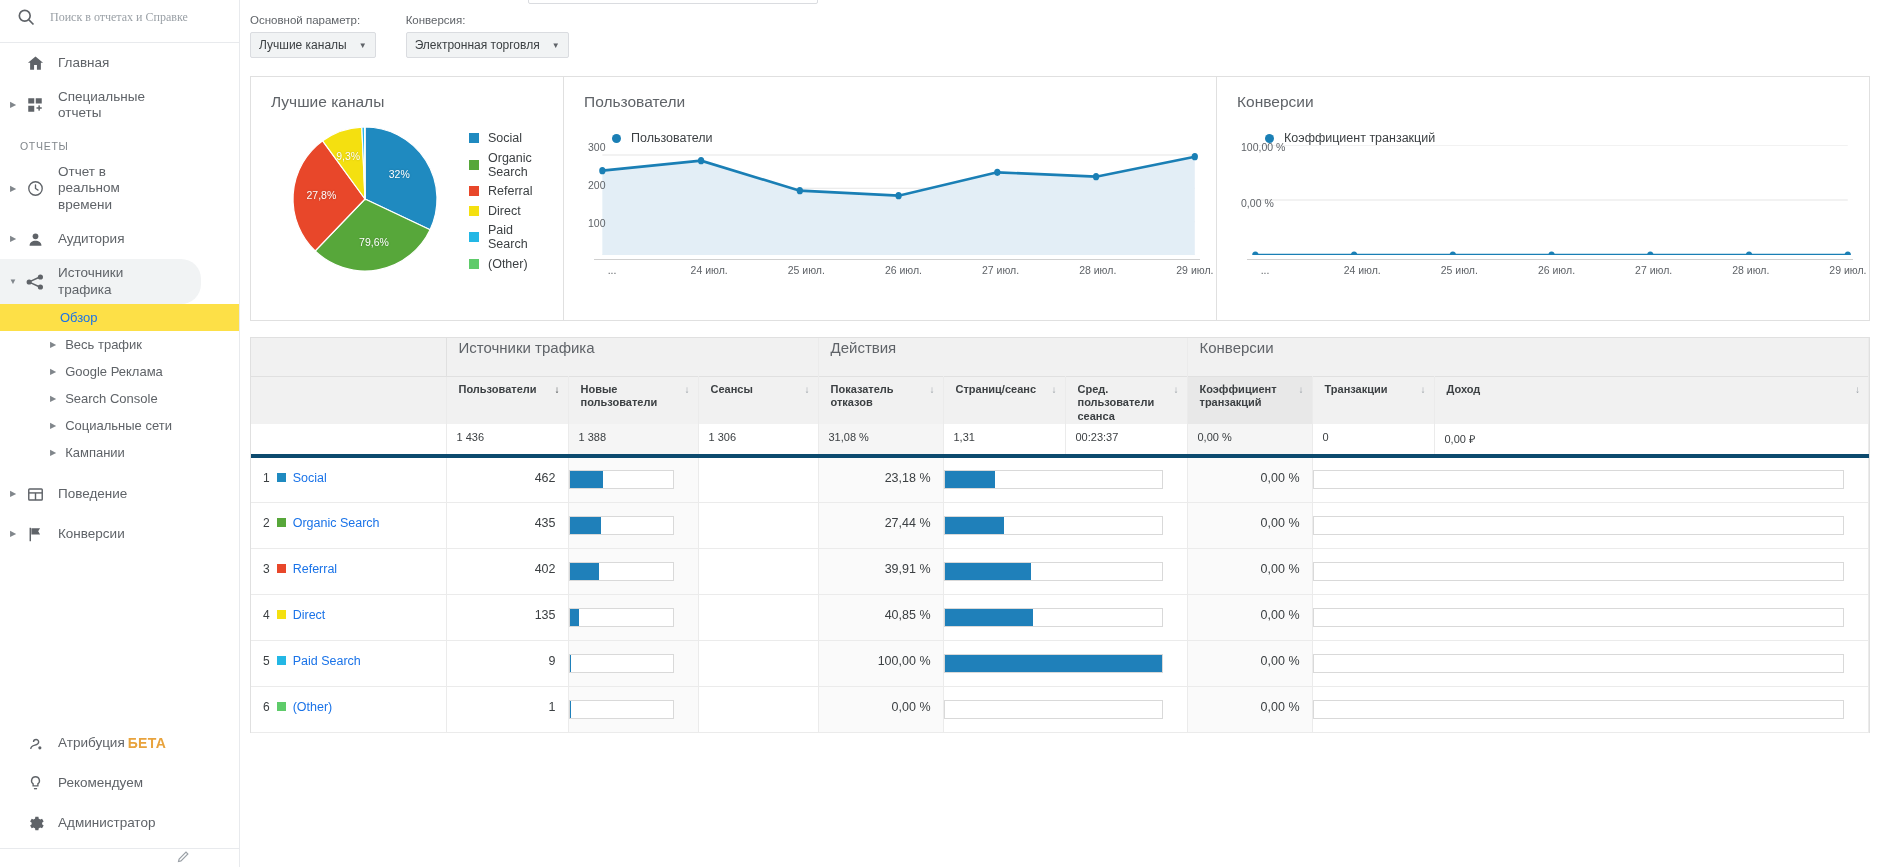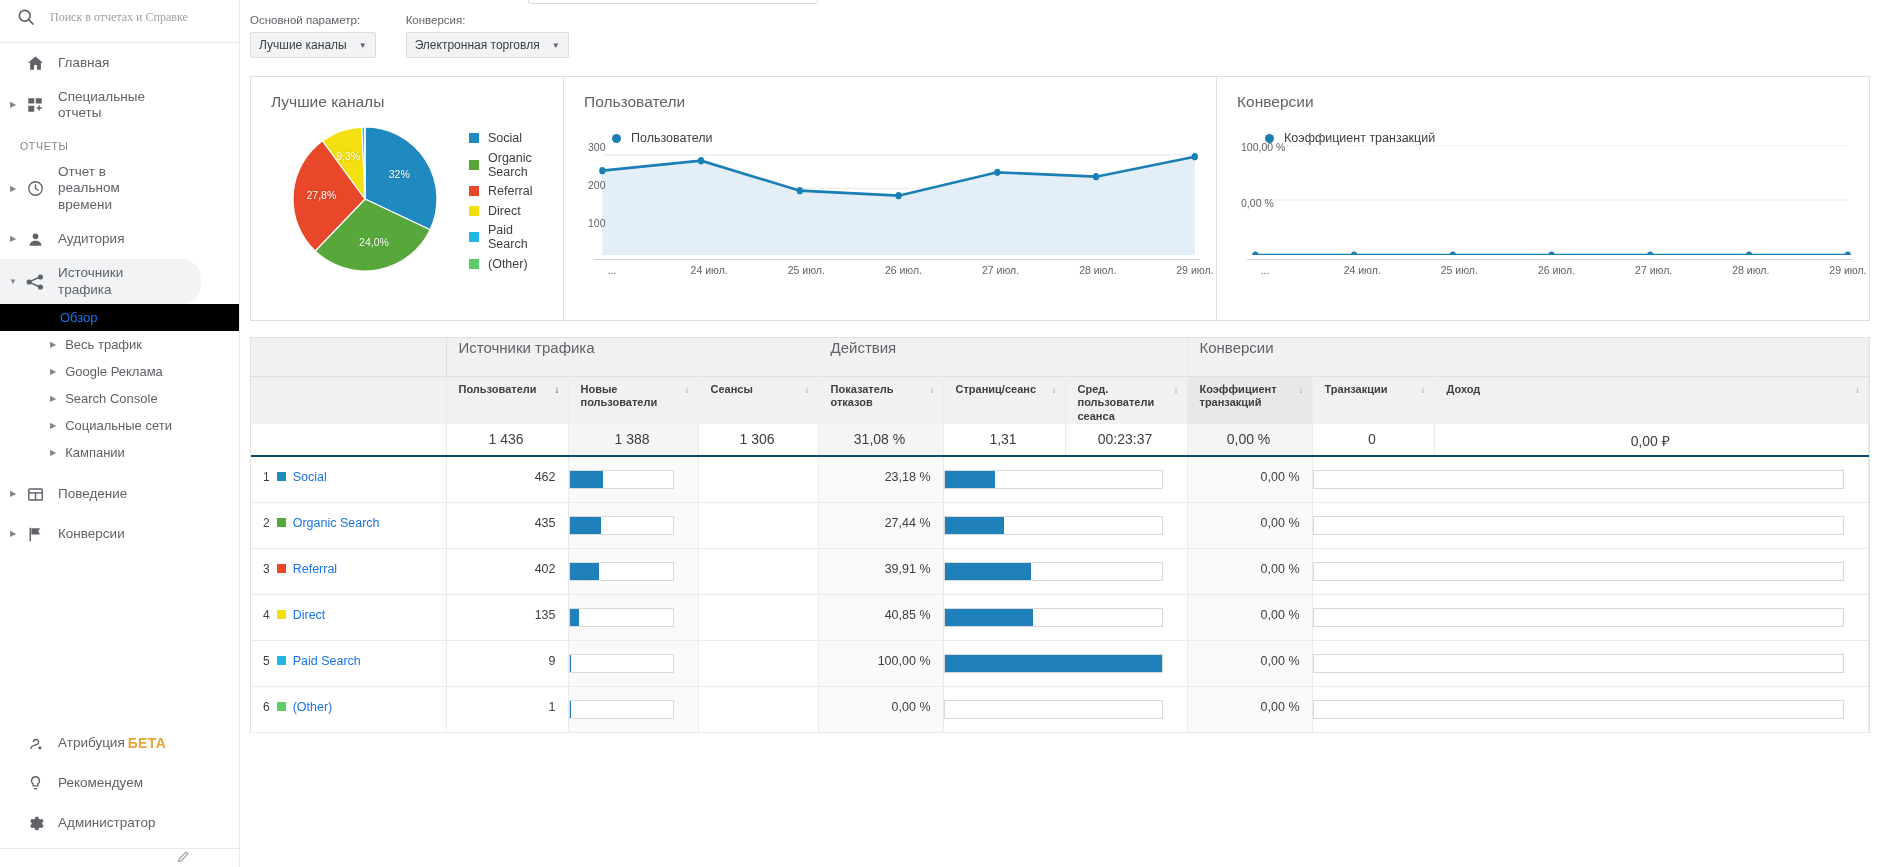--- a/index.html
+++ b/index.html
@@ -65,21 +65,21 @@
   }
   .sub-item {
     display: flex; align-items: center;
     height: 27px; padding-left: 50px; cursor: pointer;
     font-size: 13px; color: #5f6368;
   }
   .sub-item .sarrow {
     font-size: 8px; color: #80868b; margin-right: 9px; line-height: 1;
   }
   .sub-item.selected {
-    background: #000000; color: #1a73e8; font-weight: 400;
+    background: #fde047; color: #1a73e8; font-weight: 400;
     padding-left: 60px;
   }
   .bottom-nav { position: absolute; bottom: 24px; left: 0; width: 220px; }
   .beta-tag {
     font-size: 14px; color: #e8a33d; font-weight: bold;
     vertical-align: super; margin-left: 3px; letter-spacing: .3px;
   }
   .sb-bottom-line { position:absolute; bottom: 18px; left:0; width:240px; height:1px; background:#e8eaed; }
   .pencil { position: absolute; bottom: 0px; right: 48px; color:#9aa0a6; }
 
@@ -141,22 +141,22 @@
   .grp-row th.blank { background: #f1f1f1; border-right: 1px solid #e0e0e0; }
   .hdr-row th {
     background: #f1f1f1; height: 48px; font-weight: bold; font-size: 11px;
     color: #3c4043; padding: 6px 10px 0 12px; text-align: left;
     border-top: 1px solid #e0e0e0; position: relative; line-height: 1.25;
   }
   .hdr-row th.hl { background: #e8e8e8; }
   .sort-arrow { position: absolute; right: 8px; top: 7px; font-size: 10px; color: #9aa0a6; }
   .sort-arrow.act { color: #3c4043; }
   .total-row td {
-    height: 32px; font-size: 14px; color: #3c4043; text-align: center;
-    padding: 7px 12px 0 10px; border-bottom: 2px solid #0c4a6e; background: #fff;
+    height: 32px; font-size: 11px; color: #3c4043; text-align: left;
+    padding: 7px 12px 0 10px; border-bottom: 4px solid #0c4a6e; background: #fff;
   }
   .total-row td.hl { background: #f5f5f5; }
   .data-row td {
     height: 46px; font-size: 12.5px; color: #3c4043; text-align: right;
     padding: 13px 12px 0 10px; border-bottom: 1px solid #ebebeb; background: #fff;
   }
   .data-row td.hl { background: #fafafa; }
   td.dim { text-align: left; padding-left: 12px; }
   .rank { color: #3c4043; margin-right: 7px; font-size: 12px; }
   .dot-sw { display: inline-block; width: 9px; height: 9px; margin-right: 7px; vertical-align: 0; }
@@ -365,21 +365,21 @@
               <g id="pie-slices">
                   <path d="M74,74 L74,2 A72,72 0 0,1 139.08571640926516,104.7871648498642 Z" fill="#1f8ac0" stroke="#fff" stroke-width="1.2"></path>
                   <path d="M74,74 L139.08571640926516,104.7871648498642 A72,72 0 0,1 24.18040143361666,125.98083876472575 Z" fill="#57a73a" stroke="#fff" stroke-width="1.2"></path>
                   <path d="M74,74 L24.18040143361666,125.98083876472575 A72,72 0 0,1 31.64283450554207,15.77740531996961 Z" fill="#e8472a" stroke="#fff" stroke-width="1.2"></path>
                   <path d="M74,74 L31.64283450554207,15.77740531996961 A72,72 0 0,1 70.83112865438855,2.0697681472180705 Z" fill="#f4e010" stroke="#fff" stroke-width="1.2"></path>
                   <path d="M74,74 L70.83112865438855,2.0697681472180705 A72,72 0 0,1 73.54716080124321,2.001424065054806 Z" fill="#23b7e5" stroke="#fff" stroke-width="1.2"></path>
                   <path d="M74,74 L73.54716080124321,2.001424065054806 A72,72 0 0,1 74.00000000000006,2 Z" fill="#5ecb6a" stroke="#fff" stroke-width="1.2"></path>
                 </g>
             </svg>
             <span class="slice-label" id="pl0" style="left: 97.7148px; top: 43.1186px;">32%</span>
-            <span class="slice-label" id="pl1" style="left: 68.097px; top: 110.9px;">24,0%</span>
+            <span class="slice-label" id="pl1" style="left: 68.097px; top: 110.9px;">79,6%</span>
             <span class="slice-label" id="pl2" style="left: 15.462px; top: 63.9841px;">27,8%</span>
             <span class="slice-label" id="pl3" style="left: 45.2611px; top: 24.8634px;">9,3%</span>
           </div>
           <div class="pie-legend" id="pie-legend">
               <div class="leg-row">
                 <span class="leg-sw" style="background: rgb(31, 138, 192);"></span>
                 <span>Social</span>
               </div>
               <div class="leg-row">
                 <span class="leg-sw" style="background: rgb(87, 167, 58);"></span>

